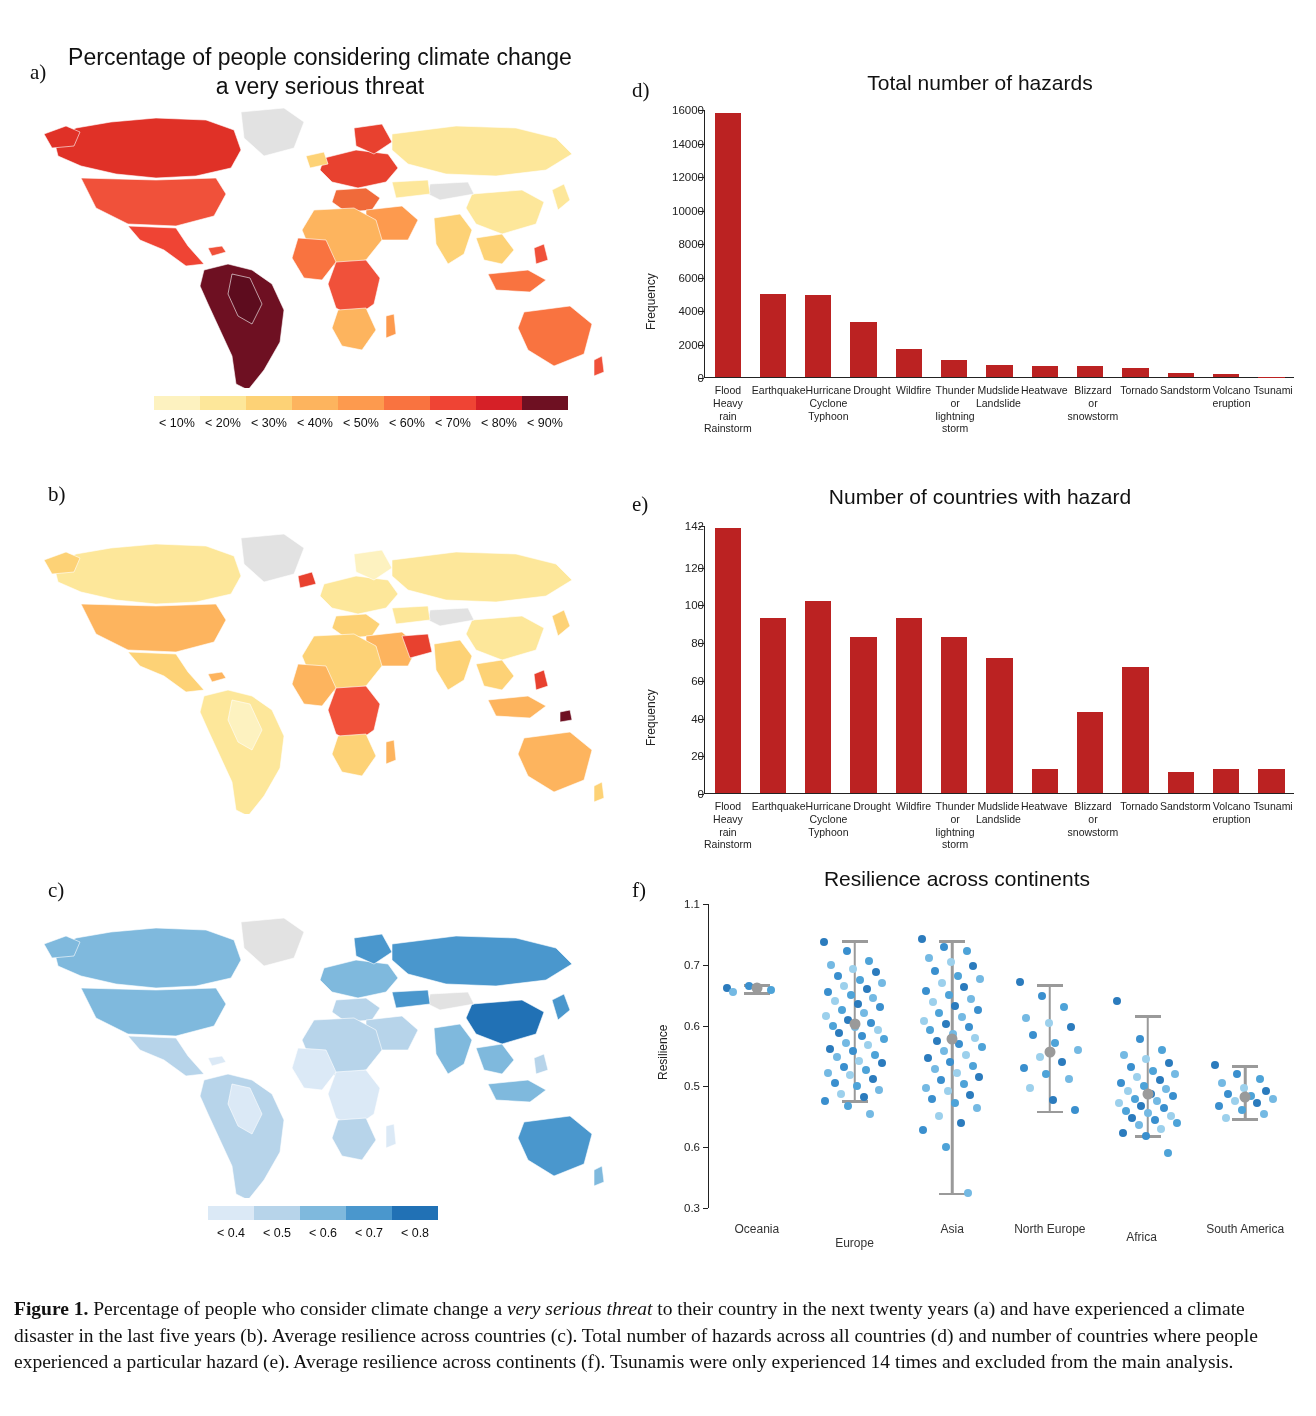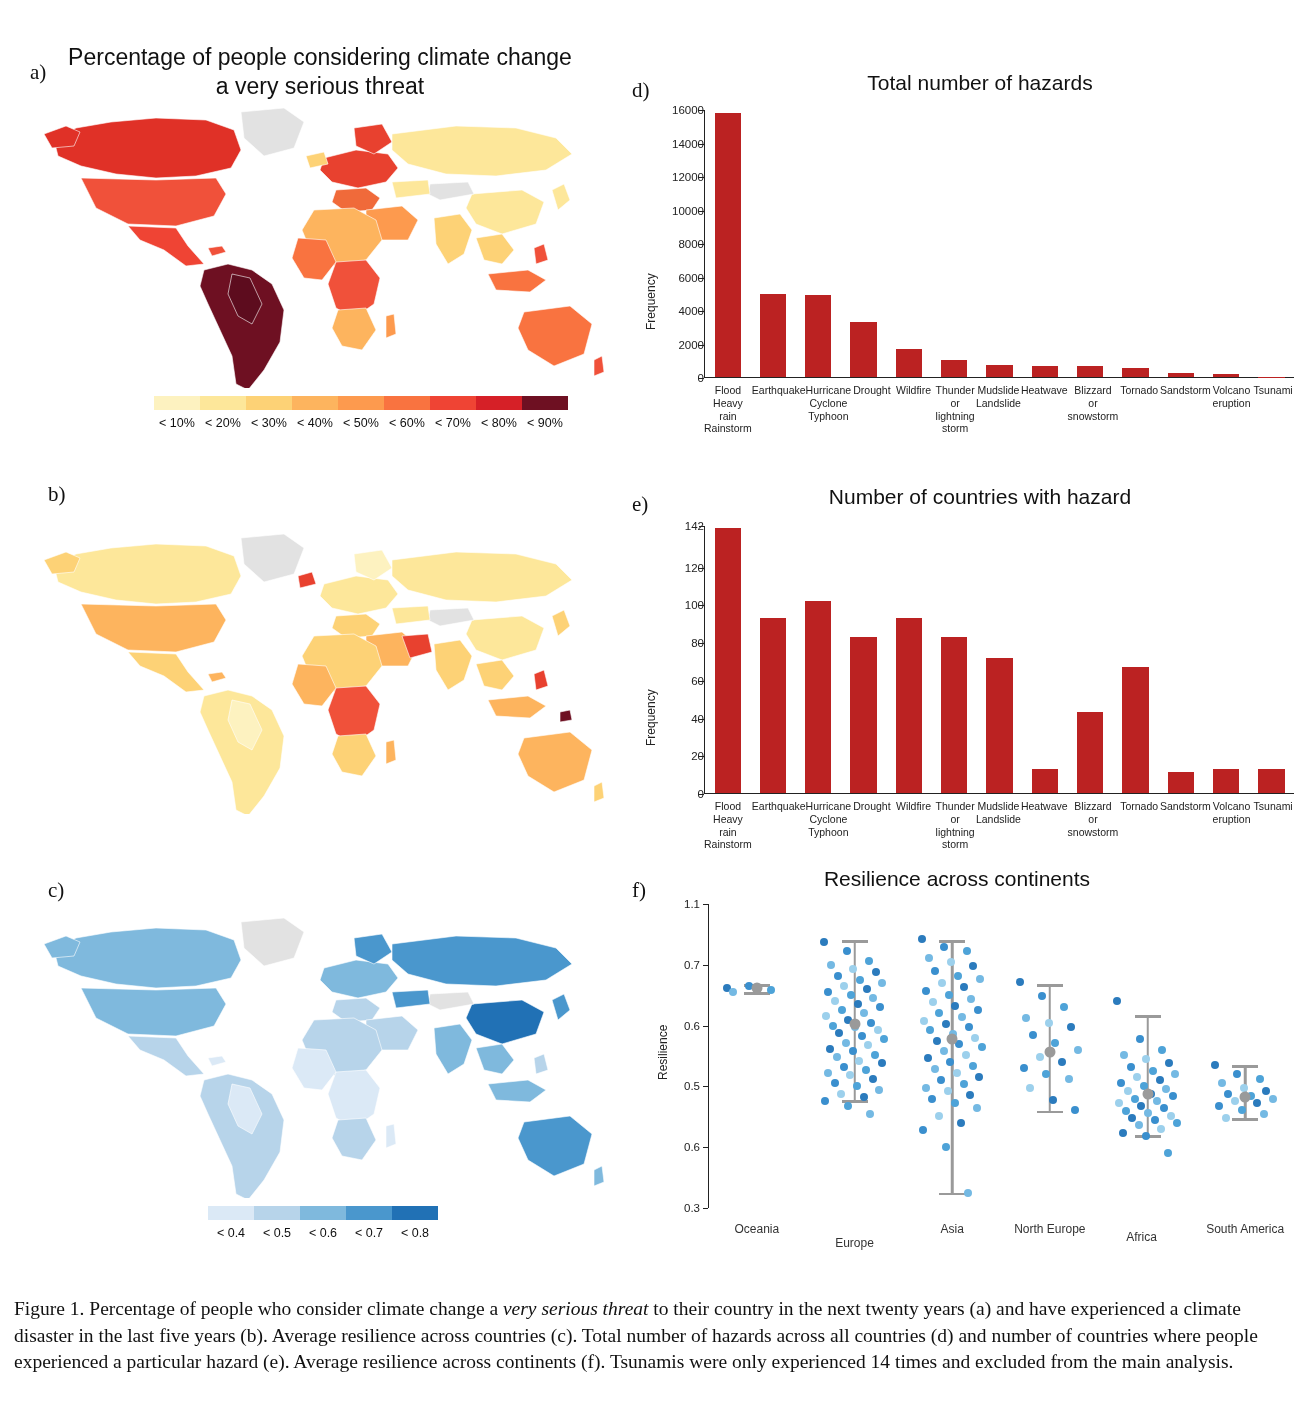--- a/index.html
+++ b/index.html
@@ -141,21 +141,21 @@
     position:absolute;
     left:14px;
     top:1296px;
     width:1288px;
     font-family:"Liberation Serif", serif;
     font-size:19.5px;
     line-height:1.36;
     color:#111;
     text-align:left;
   }
-  .caption b{font-weight:normal;}
+  .caption b{font-weight:bold;}
   .caption i{font-style:italic;}
 </style>
 </head>
 <body>
 
 <div class="figure">
 
   <div class="panel-label" style="left:30px;top:60px;">a)</div>
   <div class="panel-title" style="left:60px;top:43px;width:520px;white-space:pre-line;">Percentage of people considering climate change
 a very serious threat</div>

